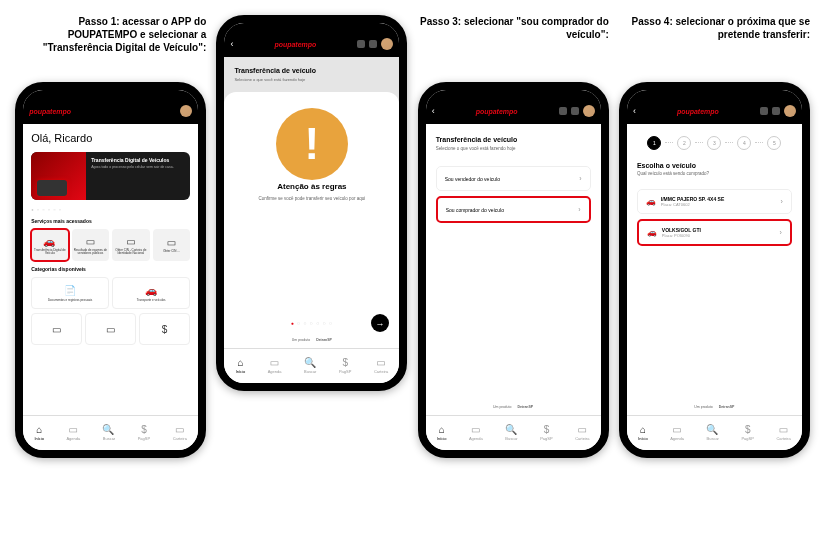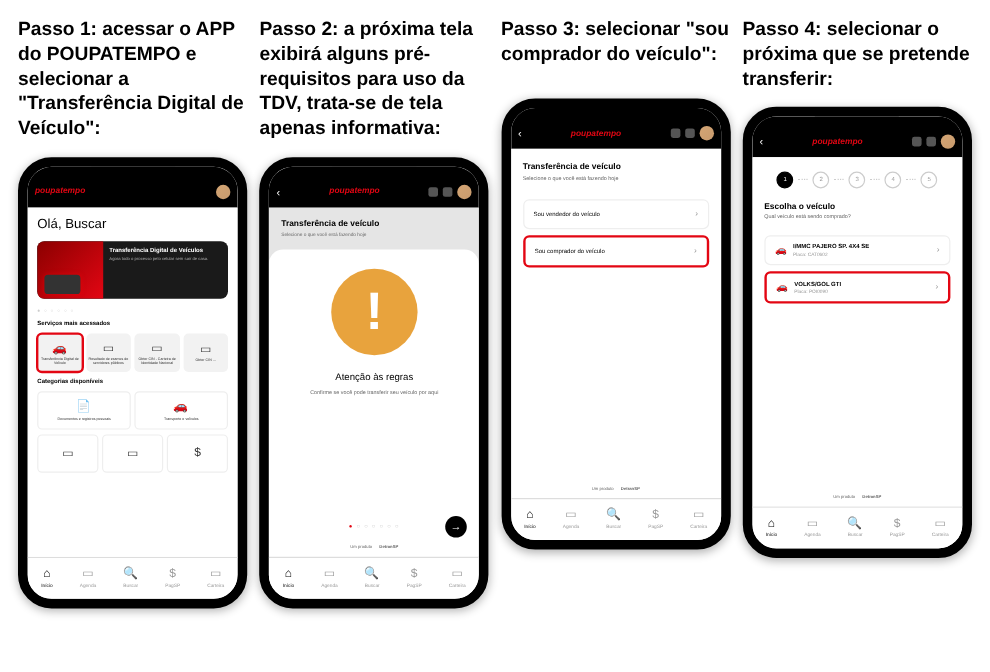--- a/index.html
+++ b/index.html
@@ -15,23 +15,23 @@
     justify-content: space-between;
     gap: 10px;
   }
   .step {
     flex: 1;
     display: flex;
     flex-direction: column;
     align-items: center;
   }
   .step-caption {
-    font-size: 16px;
-    font-weight: bold;
-    text-align: left;
+    font-size: 10px;
+    font-weight: bold;
+    text-align: right;
     margin-bottom: 12px;
     min-height: 55px;
     line-height: 1.3;
     color: #000;
   }
   .phone {
     width: 175px;
     height: 360px;
     border: 8px solid #000;
     background: #fff;
@@ -244,22 +244,22 @@
     border-radius: 50%;
     display: flex;
     align-items: center;
     justify-content: center;
     color: #fff;
     font-size: 44px;
     font-weight: bold;
   }
   .modal-title {
     font-size: 8px;
-    font-weight: normal;
-    margin-top: 14px;
+    font-weight: bold;
+    margin-top: 2px;
   }
   .modal-sub {
     font-size: 4.5px;
     color: #666;
     text-align: center;
     margin-top: 5px;
     line-height: 1.3;
   }
   .modal-dots {
     margin-top: auto;
@@ -383,21 +383,21 @@
     <div class="phone">
       <div class="phone-notch"></div>
       <div class="phone-screen">
         <div class="app-header">
           <span class="app-logo">poupatempo</span>
           <div class="header-icons">
             <span class="avatar"></span>
           </div>
         </div>
         <div class="phone-content">
-          <div class="greeting">Olá, Buscar</div>
+          <div class="greeting">Olá, Ricardo</div>
           <div class="promo-card">
             <div class="promo-img"></div>
             <div class="promo-text">
               <div class="promo-title">Transferência Digital de Veículos</div>
               <div class="promo-sub">Agora todo o processo pelo celular sem sair de casa.</div>
             </div>
           </div>
           <div class="dots-row">● ○ ○ ○ ○ ○</div>
           <div class="section-title">Serviços mais acessados</div>
           <div class="services-grid">
@@ -461,21 +461,20 @@
           <div class="nav-item">
               <span class="nav-icon">▭</span>
               <span class="nav-label">Carteira</span>
             </div>
         </div>
       </div>
     </div>
   </div>
 
   <div class="step">
-    <div class="step-caption">Passo 2: a próxima tela exibirá alguns pré-requisitos para uso da TDV, trata-se de tela apenas informativa:</div>
     <div class="phone">
       <div class="phone-notch"></div>
       <div class="phone-screen">
         <div class="app-header">
           <span style="color:#fff;font-size:9px;">‹</span>
           <span class="app-logo">poupatempo</span>
           <div class="header-icons">
             <span class="header-icon"></span>
             <span class="header-icon"></span>
             <span class="avatar"></span>

